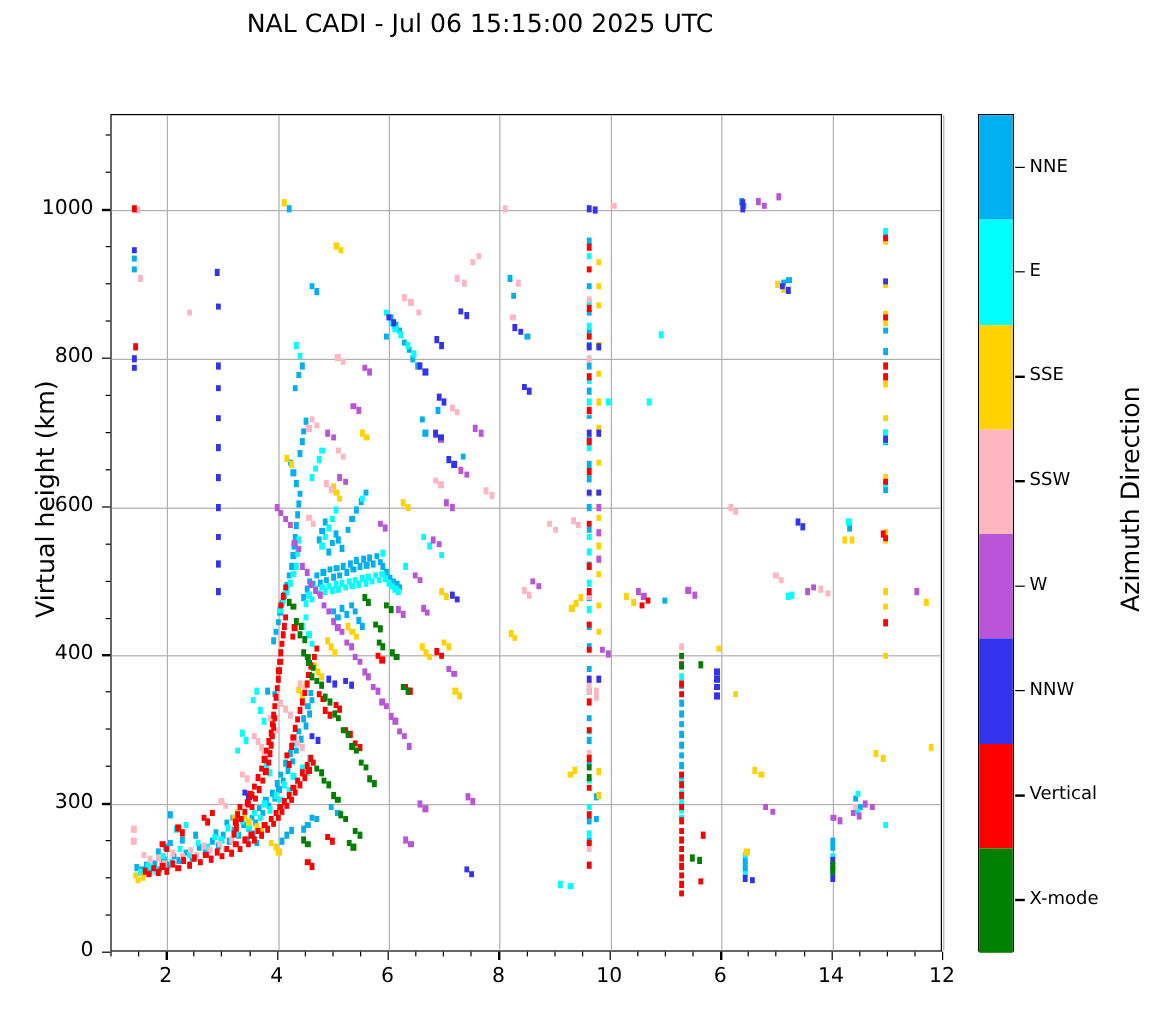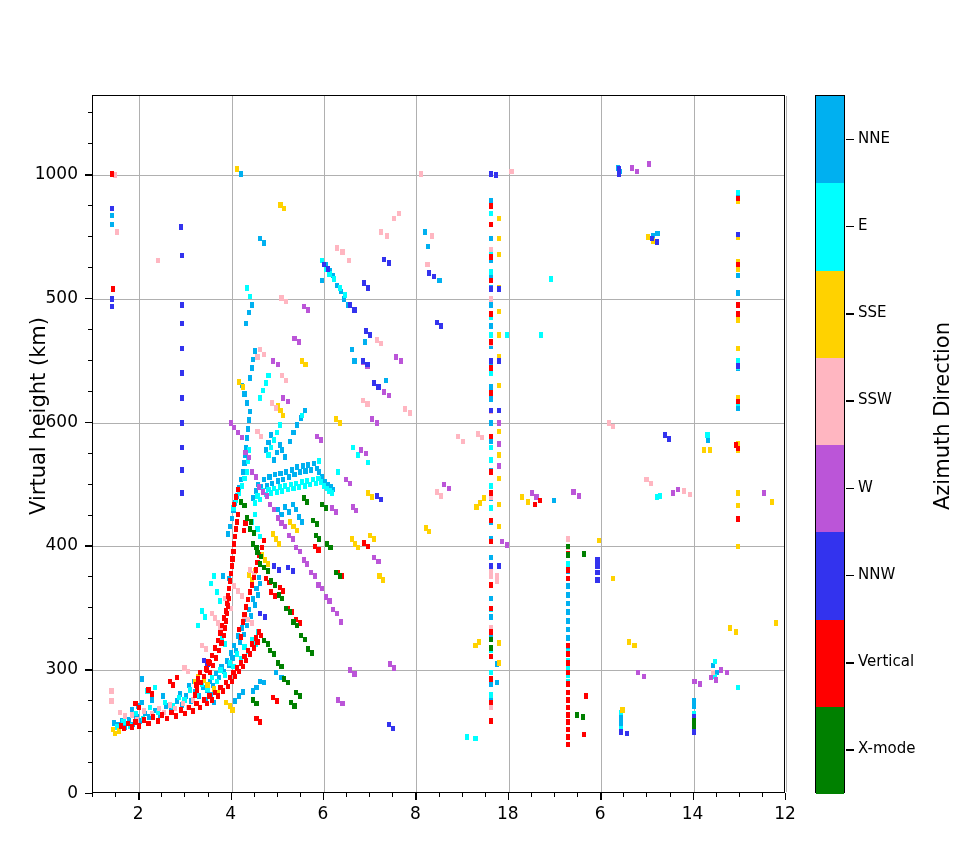--- a/index.html
+++ b/index.html
@@ -53,20 +53,21 @@
   #cbtitle{
     position:absolute;left:812px;top:404px;width:260px;text-align:center;
     font-size:21px;color:#000;transform:rotate(-90deg);transform-origin:center;
   }
 </style>
 </head>
 <body>
 
 <div id="root">
 
+  <div id="title">NAL CADI - Jul 06 15:15:00 2025 UTC</div>
 
   <div id="plot">
     <div id="canvas">
         <div class="gl v" style="left: 46.2px;"></div>
         <div class="gl v" style="left: 138.6px;"></div>
         <div class="gl v" style="left: 231px;"></div>
         <div class="gl v" style="left: 323.4px;"></div>
         <div class="gl v" style="left: 415.8px;"></div>
         <div class="gl v" style="left: 508.2px;"></div>
         <div class="gl v" style="left: 600.6px;"></div>
@@ -1043,21 +1044,21 @@
   <div id="ticks-layer">
       <div class="tick xmaj" style="left: 138.2px; top: 793px;"></div>
       <div class="xlab" style="left: 108.2px; top: 803px;">2</div>
       <div class="tick xmaj" style="left: 230.6px; top: 793px;"></div>
       <div class="xlab" style="left: 200.6px; top: 803px;">4</div>
       <div class="tick xmaj" style="left: 323px; top: 793px;"></div>
       <div class="xlab" style="left: 293px; top: 803px;">6</div>
       <div class="tick xmaj" style="left: 415.4px; top: 793px;"></div>
       <div class="xlab" style="left: 385.4px; top: 803px;">8</div>
       <div class="tick xmaj" style="left: 507.8px; top: 793px;"></div>
-      <div class="xlab" style="left: 477.8px; top: 803px;">18</div>
+      <div class="xlab" style="left: 477.8px; top: 803px;">10</div>
       <div class="tick xmaj" style="left: 600.2px; top: 793px;"></div>
       <div class="xlab" style="left: 570.2px; top: 803px;">6</div>
       <div class="tick xmaj" style="left: 692.6px; top: 793px;"></div>
       <div class="xlab" style="left: 662.6px; top: 803px;">14</div>
       <div class="tick xmaj" style="left: 785px; top: 793px;"></div>
       <div class="xlab" style="left: 755px; top: 803px;">12</div>
       <div class="tick xmin" style="left: 92px; top: 793px;"></div>
       <div class="tick xmin" style="left: 115.1px; top: 793px;"></div>
       <div class="tick xmin" style="left: 161.3px; top: 793px;"></div>
       <div class="tick xmin" style="left: 184.4px; top: 793px;"></div>
@@ -1082,21 +1083,21 @@
       <div class="tick xmin" style="left: 761.9px; top: 793px;"></div>
       <div class="tick ymaj" style="left: 85px; top: 793px;"></div>
       <div class="ylab" style="left: 8px; top: 782px;">0</div>
       <div class="tick ymaj" style="left: 85px; top: 669.241px;"></div>
       <div class="ylab" style="left: 8px; top: 658.241px;">300</div>
       <div class="tick ymaj" style="left: 85px; top: 545.482px;"></div>
       <div class="ylab" style="left: 8px; top: 534.482px;">400</div>
       <div class="tick ymaj" style="left: 85px; top: 421.723px;"></div>
       <div class="ylab" style="left: 8px; top: 410.723px;">600</div>
       <div class="tick ymaj" style="left: 85px; top: 297.965px;"></div>
-      <div class="ylab" style="left: 8px; top: 286.965px;">500</div>
+      <div class="ylab" style="left: 8px; top: 286.965px;">800</div>
       <div class="tick ymaj" style="left: 85px; top: 174.206px;"></div>
       <div class="ylab" style="left: 8px; top: 163.206px;">1000</div>
       <div class="tick ymin" style="left: 88px; top: 762.06px;"></div>
       <div class="tick ymin" style="left: 88px; top: 731.121px;"></div>
       <div class="tick ymin" style="left: 88px; top: 700.181px;"></div>
       <div class="tick ymin" style="left: 88px; top: 638.301px;"></div>
       <div class="tick ymin" style="left: 88px; top: 607.362px;"></div>
       <div class="tick ymin" style="left: 88px; top: 576.422px;"></div>
       <div class="tick ymin" style="left: 88px; top: 514.543px;"></div>
       <div class="tick ymin" style="left: 88px; top: 483.603px;"></div>

